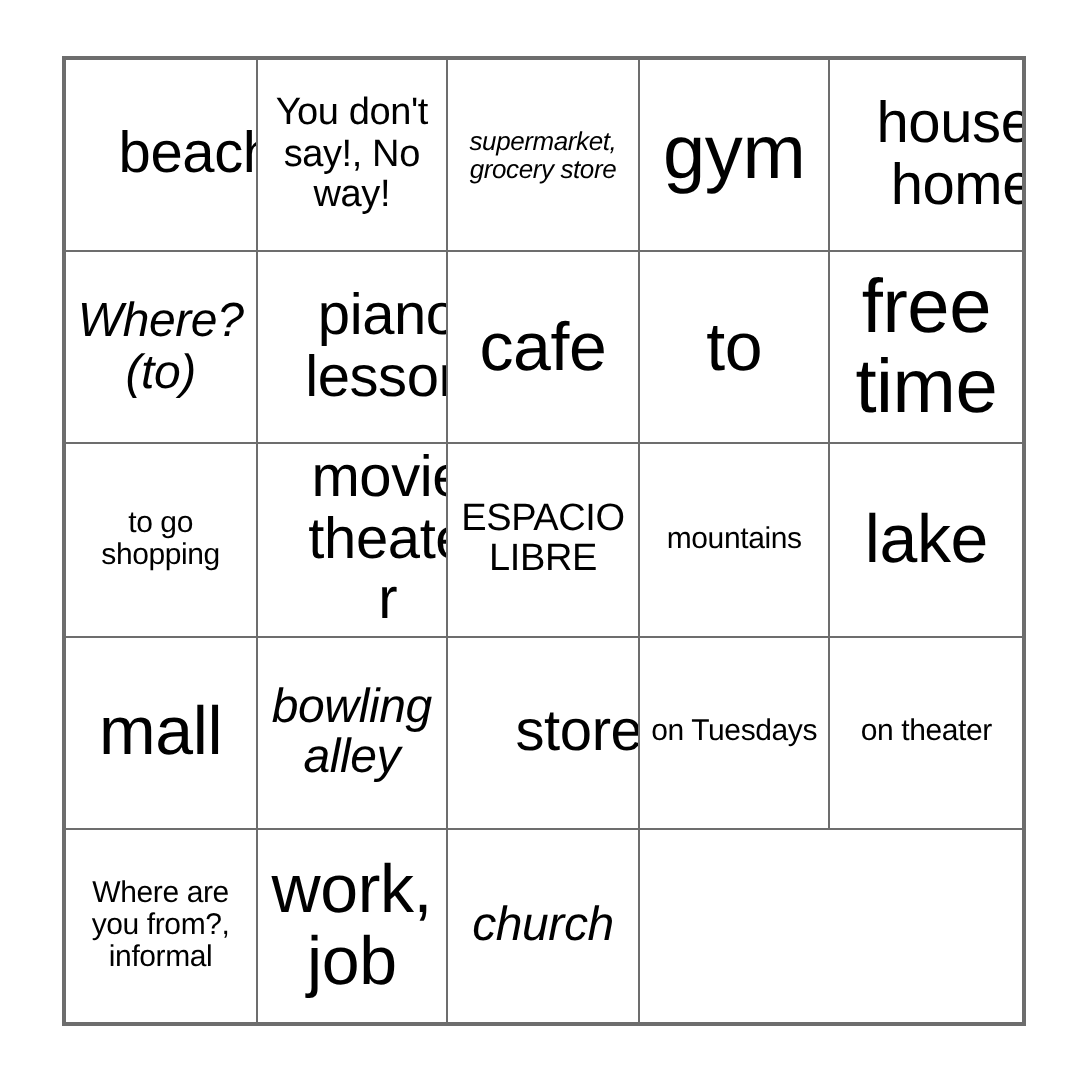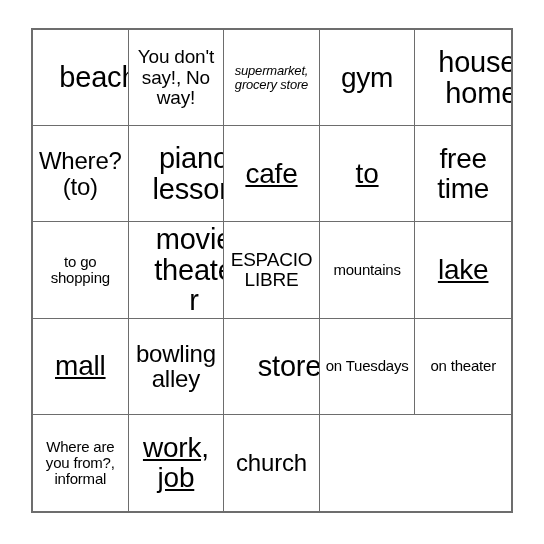--- a/index.html
+++ b/index.html
@@ -47,24 +47,24 @@
 
   .cell-text {
     display: block;
     width: 100%;
     line-height: 1.06;
     letter-spacing: -0.2px;
     word-wrap: break-word;
   }
 
   
-  .fs-xl   { font-size: 28px; }
-  .fs-lg   { font-size: 28px; text-decoration: underline; }
+  .fs-xl   { font-size: 38px; }
+  .fs-lg   { font-size: 34px; }
   .fs-md   { font-size: 29px; margin-left: 36px; }
-  .fs-sm   { font-size: 24px; }
+  .fs-sm   { font-size: 24px; font-style: italic; }
   .fs-xs   { font-size: 19px; text-align: center; }
   .fs-xxs  { font-size: 15px; }
   .fs-tiny { font-size: 13px; font-style: italic; }
 </style>
 </head>
 <body>
 
 <div id="bingo-card">
     <div class="bingo-cell">
       <span class="cell-text fs-md">beach</span>

